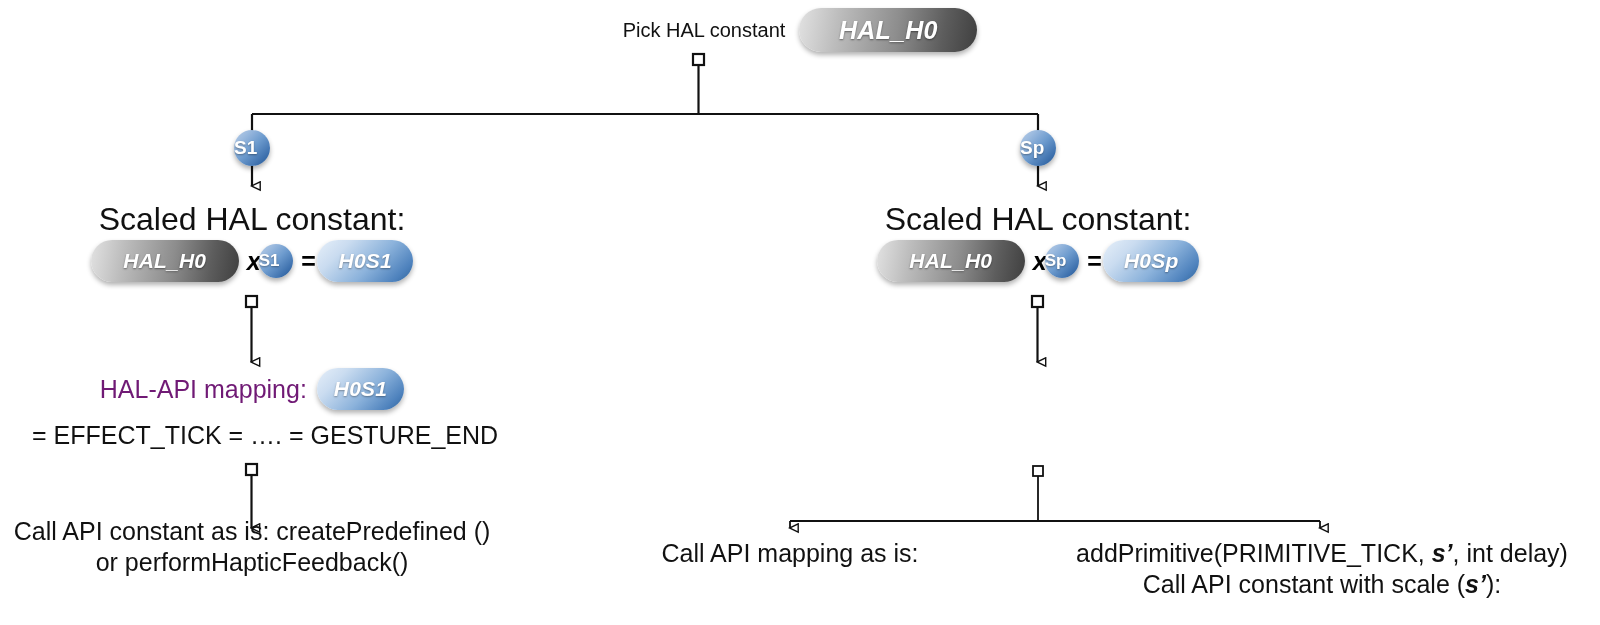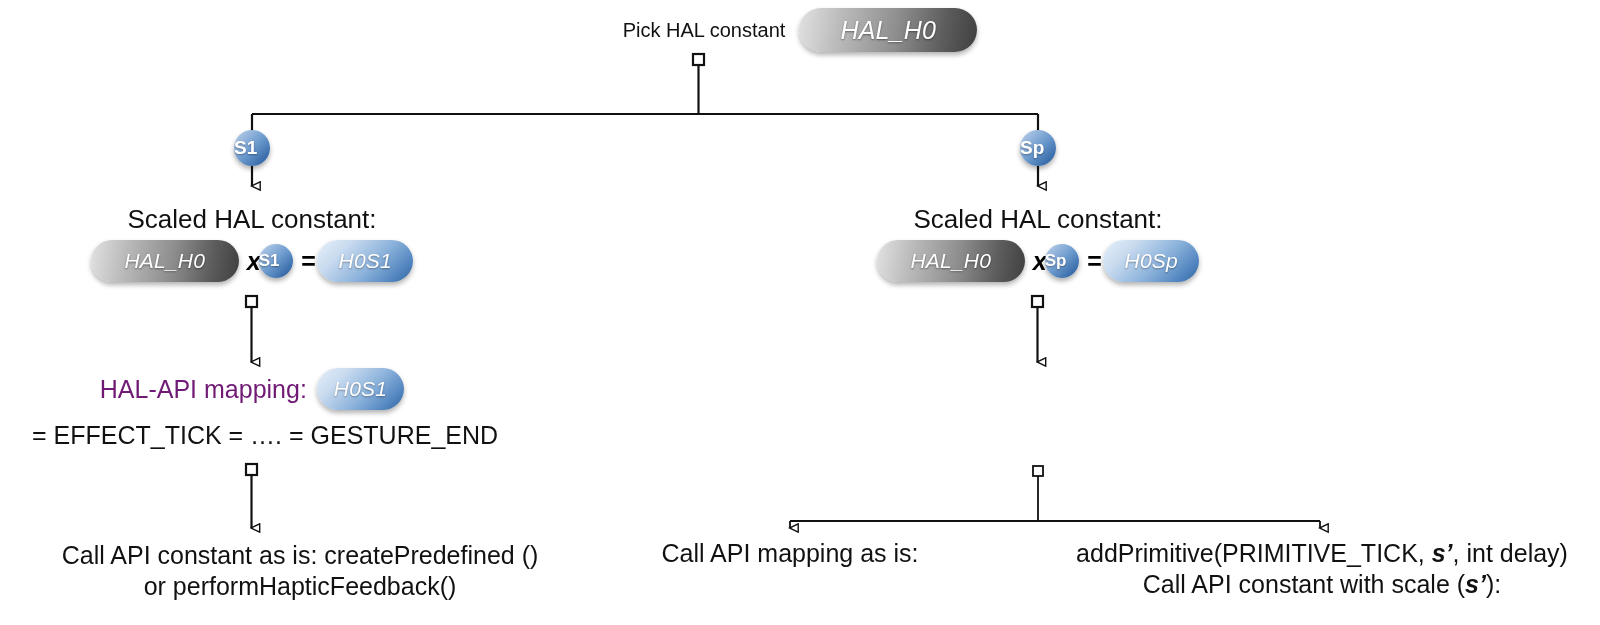--- a/index.html
+++ b/index.html
@@ -49,21 +49,21 @@
     color: #111;
   }
 
   
   .pill {
     display: inline-block;
     vertical-align: middle;
     border-radius: 999px;
     color: #ffffff;
     font-style: italic;
-    font-weight: normal;
+    font-weight: bold;
     text-align: center;
     white-space: nowrap;
     box-shadow: 0 3px 5px rgba(0,0,0,0.30);
     letter-spacing: 0.2px;
   }
   .pill-gray {
     background: linear-gradient(100deg, #e2e2e2 0%, #bdbdbd 22%, #8d8d8d 55%, #5d5d5d 80%, #3f3f3f 100%);
     text-shadow: 0 1px 2px rgba(0,0,0,0.45);
   }
   .pill-blue {
@@ -104,21 +104,21 @@
   .branch-circle {
     width: 36px;
     height: 36px;
     line-height: 36px;
     font-size: 19px;
   }
 
   
   .eq-block { text-align: center; }
   .eq-title {
-    font-size: 26px;
+    font-size: 32px;
     line-height: 30px;
     color: #111;
     margin-bottom: 6px;
     white-space: nowrap;
   }
   .eq-row { white-space: nowrap; }
   .eq-row .pill-gray {
     width: 148px;
     height: 42px;
     line-height: 42px;
@@ -254,21 +254,21 @@
   </div>
 
   <div class="abs" style="left:32px; top:368px; width:440px;">
     <div class="map-row">
       <span class="label">HAL-API mapping:</span><span class="pill pill-blue">H0S1</span>
     </div>
     <div class="map-eq">= EFFECT_TICK = …. = GESTURE_END</div>
   </div>
 
 
-  <div class="abs center-text" style="left:0px; top:540px; width:504px;padding-left:48px;">
+  <div class="abs center-text" style="left:0px; top:516px; width:504px;">
     <div>Call API constant as is: createPredefined ()</div>
     <div>or performHapticFeedback()</div>
   </div>
 
   <div class="abs center-text" style="left:530px; top:538px; width:520px;">
     <div>Call API mapping as is:</div>
   </div>
 
   <div class="abs center-text" style="left:1060px; top:538px; width:524px;">
     <div><span>addPrimitive(PRIMITIVE_TICK, </span><i class="emi">s’</i><span>, int delay)</span></div>

